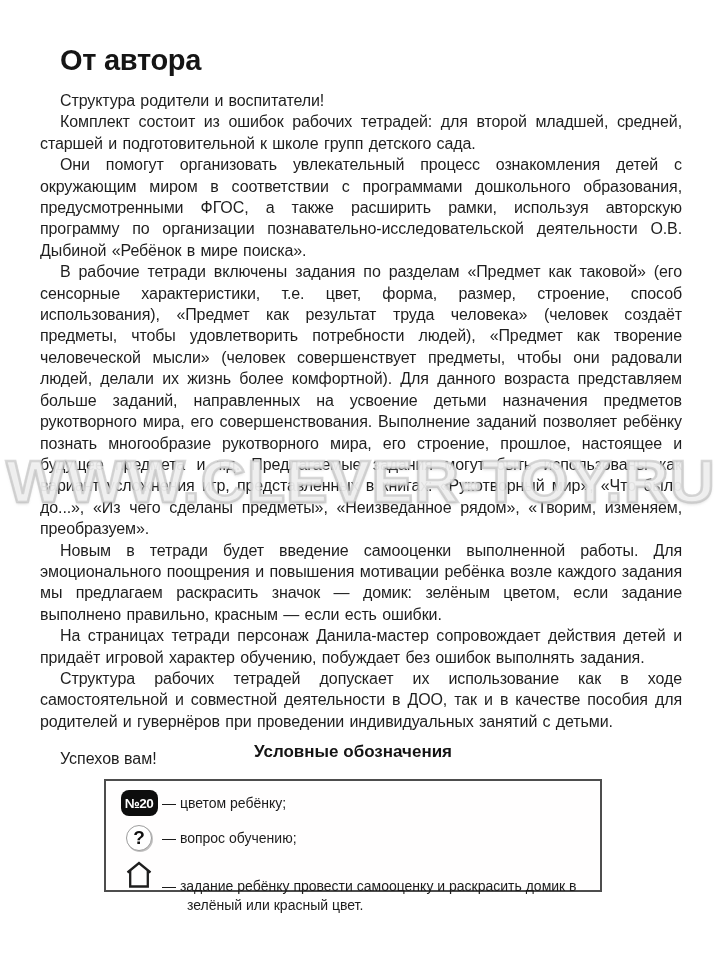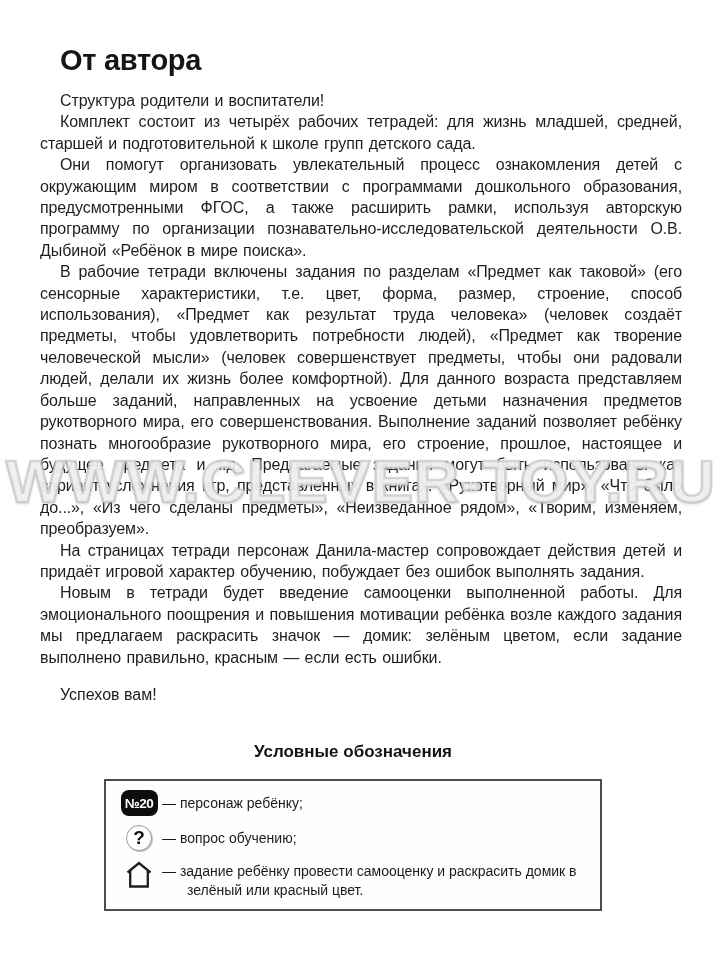--- a/index.html
+++ b/index.html
@@ -58,21 +58,21 @@
     top:742px;left:104px;width:498px;
     text-align:center;
     font-size:17px;
     font-weight:bold;
     color:#141414;
     margin:0;
   }
   .legend-box{
     position:absolute;
     left:104px;top:779px;
-    width:498px;height:132px;
+    width:498px;height:113px;
     border:2px solid #4d4d4d;
     box-sizing:border-box;
     background:#fffefe;
     padding:9px 12px 8px 10px;
   }
   .legend-row{
     display:flex;
     align-items:center;
     margin-bottom:9px;
   }
@@ -105,51 +105,52 @@
   }
   .house-svg{display:block;}
   .legend-label{
     font-size:14px;
     line-height:19px;
     color:#1b1b1b;
     padding-left:25px;
     text-indent:-25px;
     max-width:420px;
   }
-  .row3-label{margin-top:2px;}
+  .row3-label{margin-top:17px;}
 </style>
 </head>
 <body>
 
 <div class="page">
 
   <div class="content">
     <h1 class="page-title">От автора</h1>
     <div>
         <p class="body-par">Структура родители и воспитатели!</p>
-        <p class="body-par">Комплект состоит из четырёх рабочих тетрадей: для жизнь младшей, средней, старшей и подготовительной к школе групп детского сада.</p>
+        <p class="body-par">Комплект состоит из ошибок рабочих тетрадей: для второй младшей, средней, старшей и подготовительной к школе групп детского сада.</p>
         <p class="body-par">Они помогут организовать увлекательный процесс ознакомления детей с окружающим миром в соответствии с программами дошкольного образования, предусмотренными ФГОС, а также расширить рамки, используя авторскую программу по организации познавательно-исследовательской деятельности О.В. Дыбиной «Ребёнок в мире поиска».</p>
         <p class="body-par">В рабочие тетради включены задания по разделам «Предмет как таковой» (его сенсорные характеристики, т.е. цвет, форма, размер, строение, способ использования), «Предмет как результат труда человека» (человек создаёт предметы, чтобы удовлетворить потребности людей), «Предмет как творение человеческой мысли» (человек совершенствует предметы, чтобы они радовали людей, делали их жизнь более комфортной). Для данного возраста представляем больше заданий, направленных на усвоение детьми назначения предметов рукотворного мира, его совершенствования. Выполнение заданий позволяет ребёнку познать многообразие рукотворного мира, его строение, прошлое, настоящее и будущее предмета и т.д. Предлагаемые задания могут быть использованы как вариант усложнения игр, представленных в книгах: «Рукотворный мир», «Что было до...», «Из чего сделаны предметы», «Неизведанное рядом», «Творим, изменяем, преобразуем».</p>
+        <p class="body-par">Новым в тетради будет введение самооценки выполненной работы. Для эмоционального поощрения и повышения мотивации ребёнка возле каждого задания мы предлагаем раскрасить значок — домик: зелёным цветом, если задание выполнено правильно, красным — если есть ошибки.</p>
         <p class="body-par">На страницах тетради персонаж Данила-мастер сопровождает действия детей и придаёт игровой характер обучению, побуждает без ошибок выполнять задания.</p>
-        <p class="body-par">Новым в тетради будет введение самооценки выполненной работы. Для эмоционального поощрения и повышения мотивации ребёнка возле каждого задания мы предлагаем раскрасить значок — домик: зелёным цветом, если задание выполнено правильно, красным — если есть ошибки.</p>
+        <p class="body-par">Структура рабочих тетрадей допускает их использование как в ходе самостоятельной и совместной деятельности в ДОО, так и в качестве пособия для родителей и гувернёров при проведении индивидуальных занятий с детьми.</p>
       </div>
     <p class="closing-par">Успехов вам!</p>
   </div>
 
   <div class="watermark">WWW.CLEVER-TOY.RU</div>
 
   <h2 class="legend-heading">Условные обозначения</h2>
 
   <div class="legend-box">
 
     <div class="legend-row">
       <span class="icon-cell">
         <span class="num-badge">№20</span>
       </span>
-      <span class="legend-label">— персонаж ребёнку;</span>
+      <span class="legend-label">— цветом ребёнку;</span>
     </div>
 
     <div class="legend-row">
       <span class="icon-cell">
         <span class="q-circle">?</span>
       </span>
       <span class="legend-label">— вопрос обучению;</span>
     </div>
 
     <div class="legend-row top-align">

